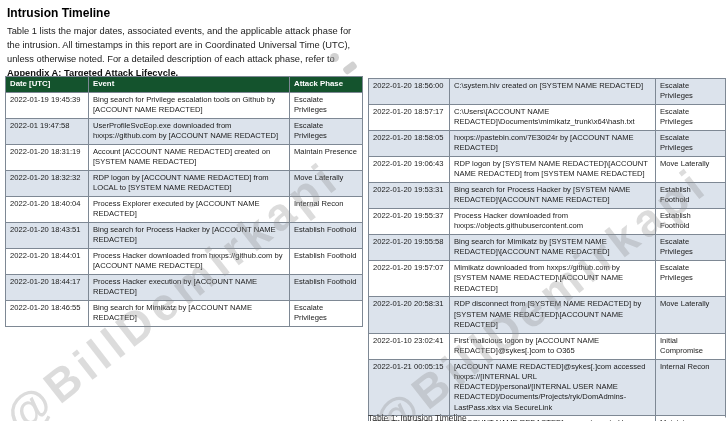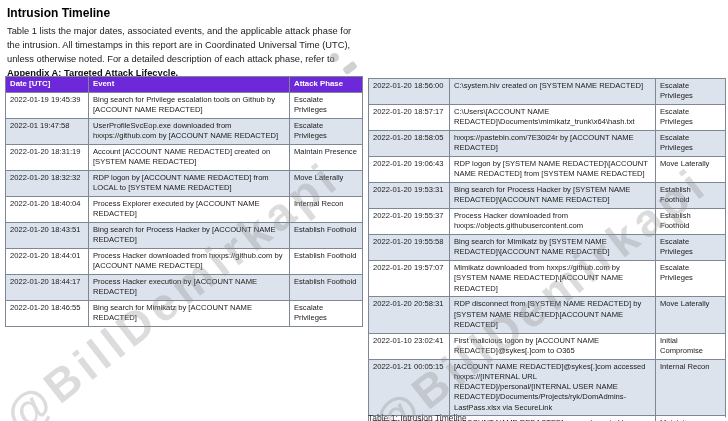--- a/index.html
+++ b/index.html
@@ -9,21 +9,21 @@
   }
   .doc-title { position:absolute; left:7px; top:6px; font-size:12px; font-weight:bold; color:#000; }
   .intro { position:absolute; left:7px; top:25px; width:352px; font-size:9.3px; line-height:1.5; color:#222; }
   .intro b { color:#111; }
 
   .tbl-wrap-left  { position:absolute; left:5px;  top:76px; width:357px; }
   .tbl-wrap-right { position:absolute; left:368px; top:78px; width:357px; }
 
   table { border-collapse:collapse; table-layout:fixed; width:100%; font-size:7.6px; line-height:1.35; }
   th, td { border:1px solid #7e8894; padding:2px 4px 2.5px 4px; vertical-align:top; text-align:left; word-wrap:break-word; }
-  th { background:#6d28d9; color:#ffffff; font-weight:bold; font-size:7.8px; }
+  th { background:#14532d; color:#ffffff; font-weight:bold; font-size:7.8px; }
   td.date { white-space:nowrap; }
   .tbl-left  tbody tr:nth-child(even) td { background:#dce3ec; }
   .tbl-right tbody tr:nth-child(odd)  td { background:#dce3ec; }
 
   .caption { position:absolute; left:368px; top:413px; font-size:8.5px; color:#333; }
 
   .watermark {
     position:absolute; font-size:46px; font-weight:bold; letter-spacing:5px;
     color:#8d8d8d; opacity:0.30; white-space:nowrap; pointer-events:none;
     transform:rotate(-38deg); transform-origin:left top; z-index:5;

